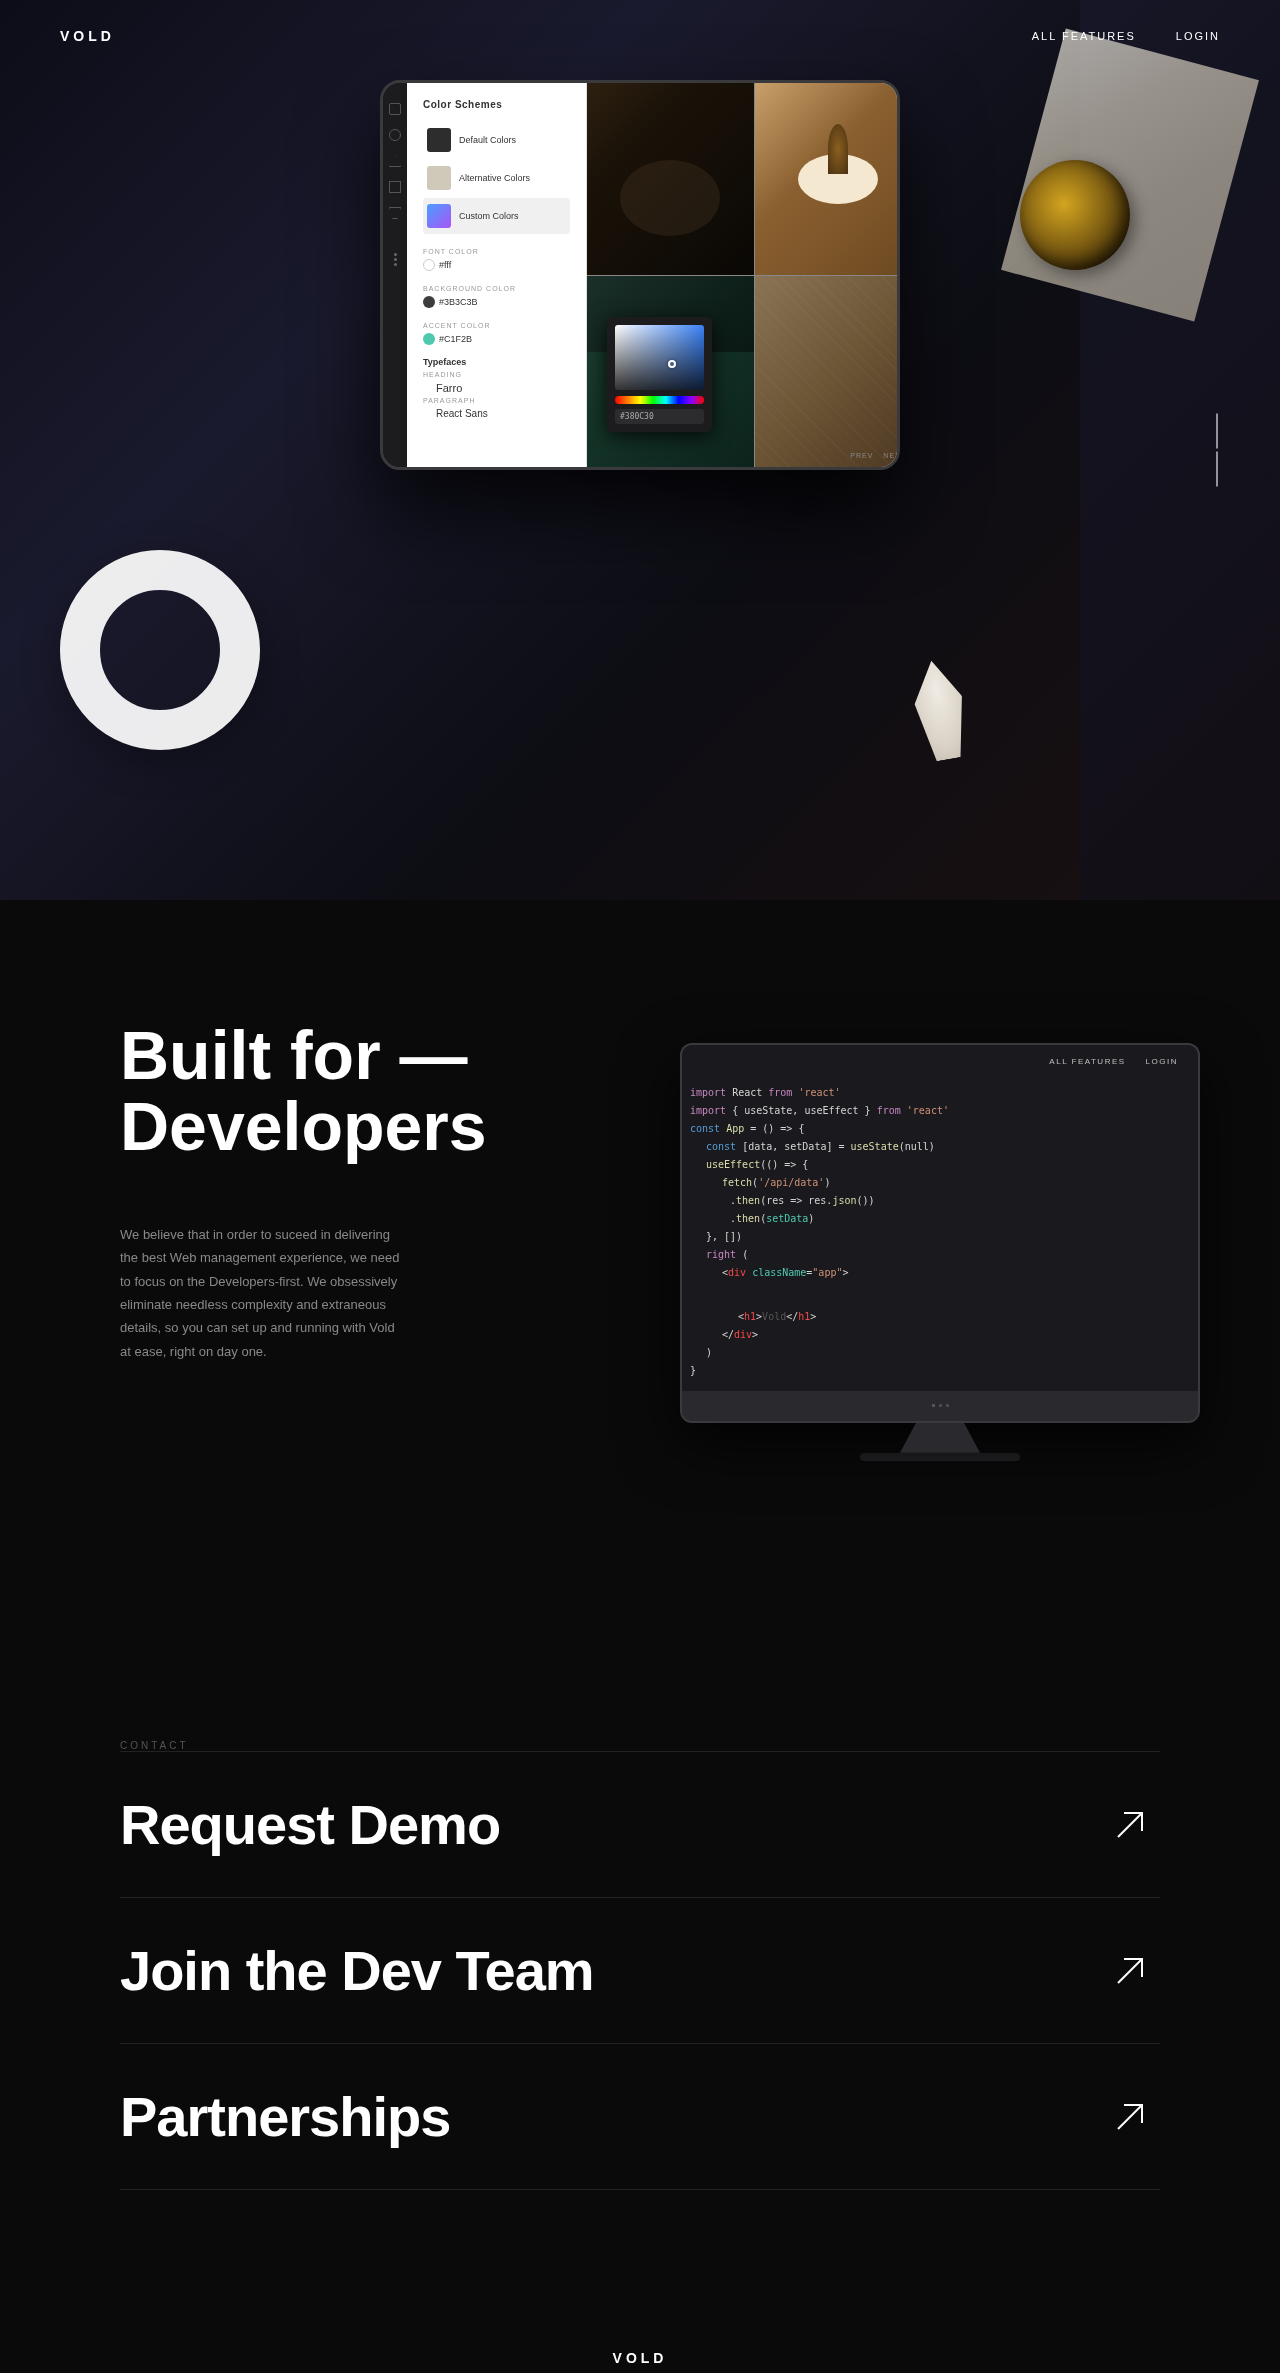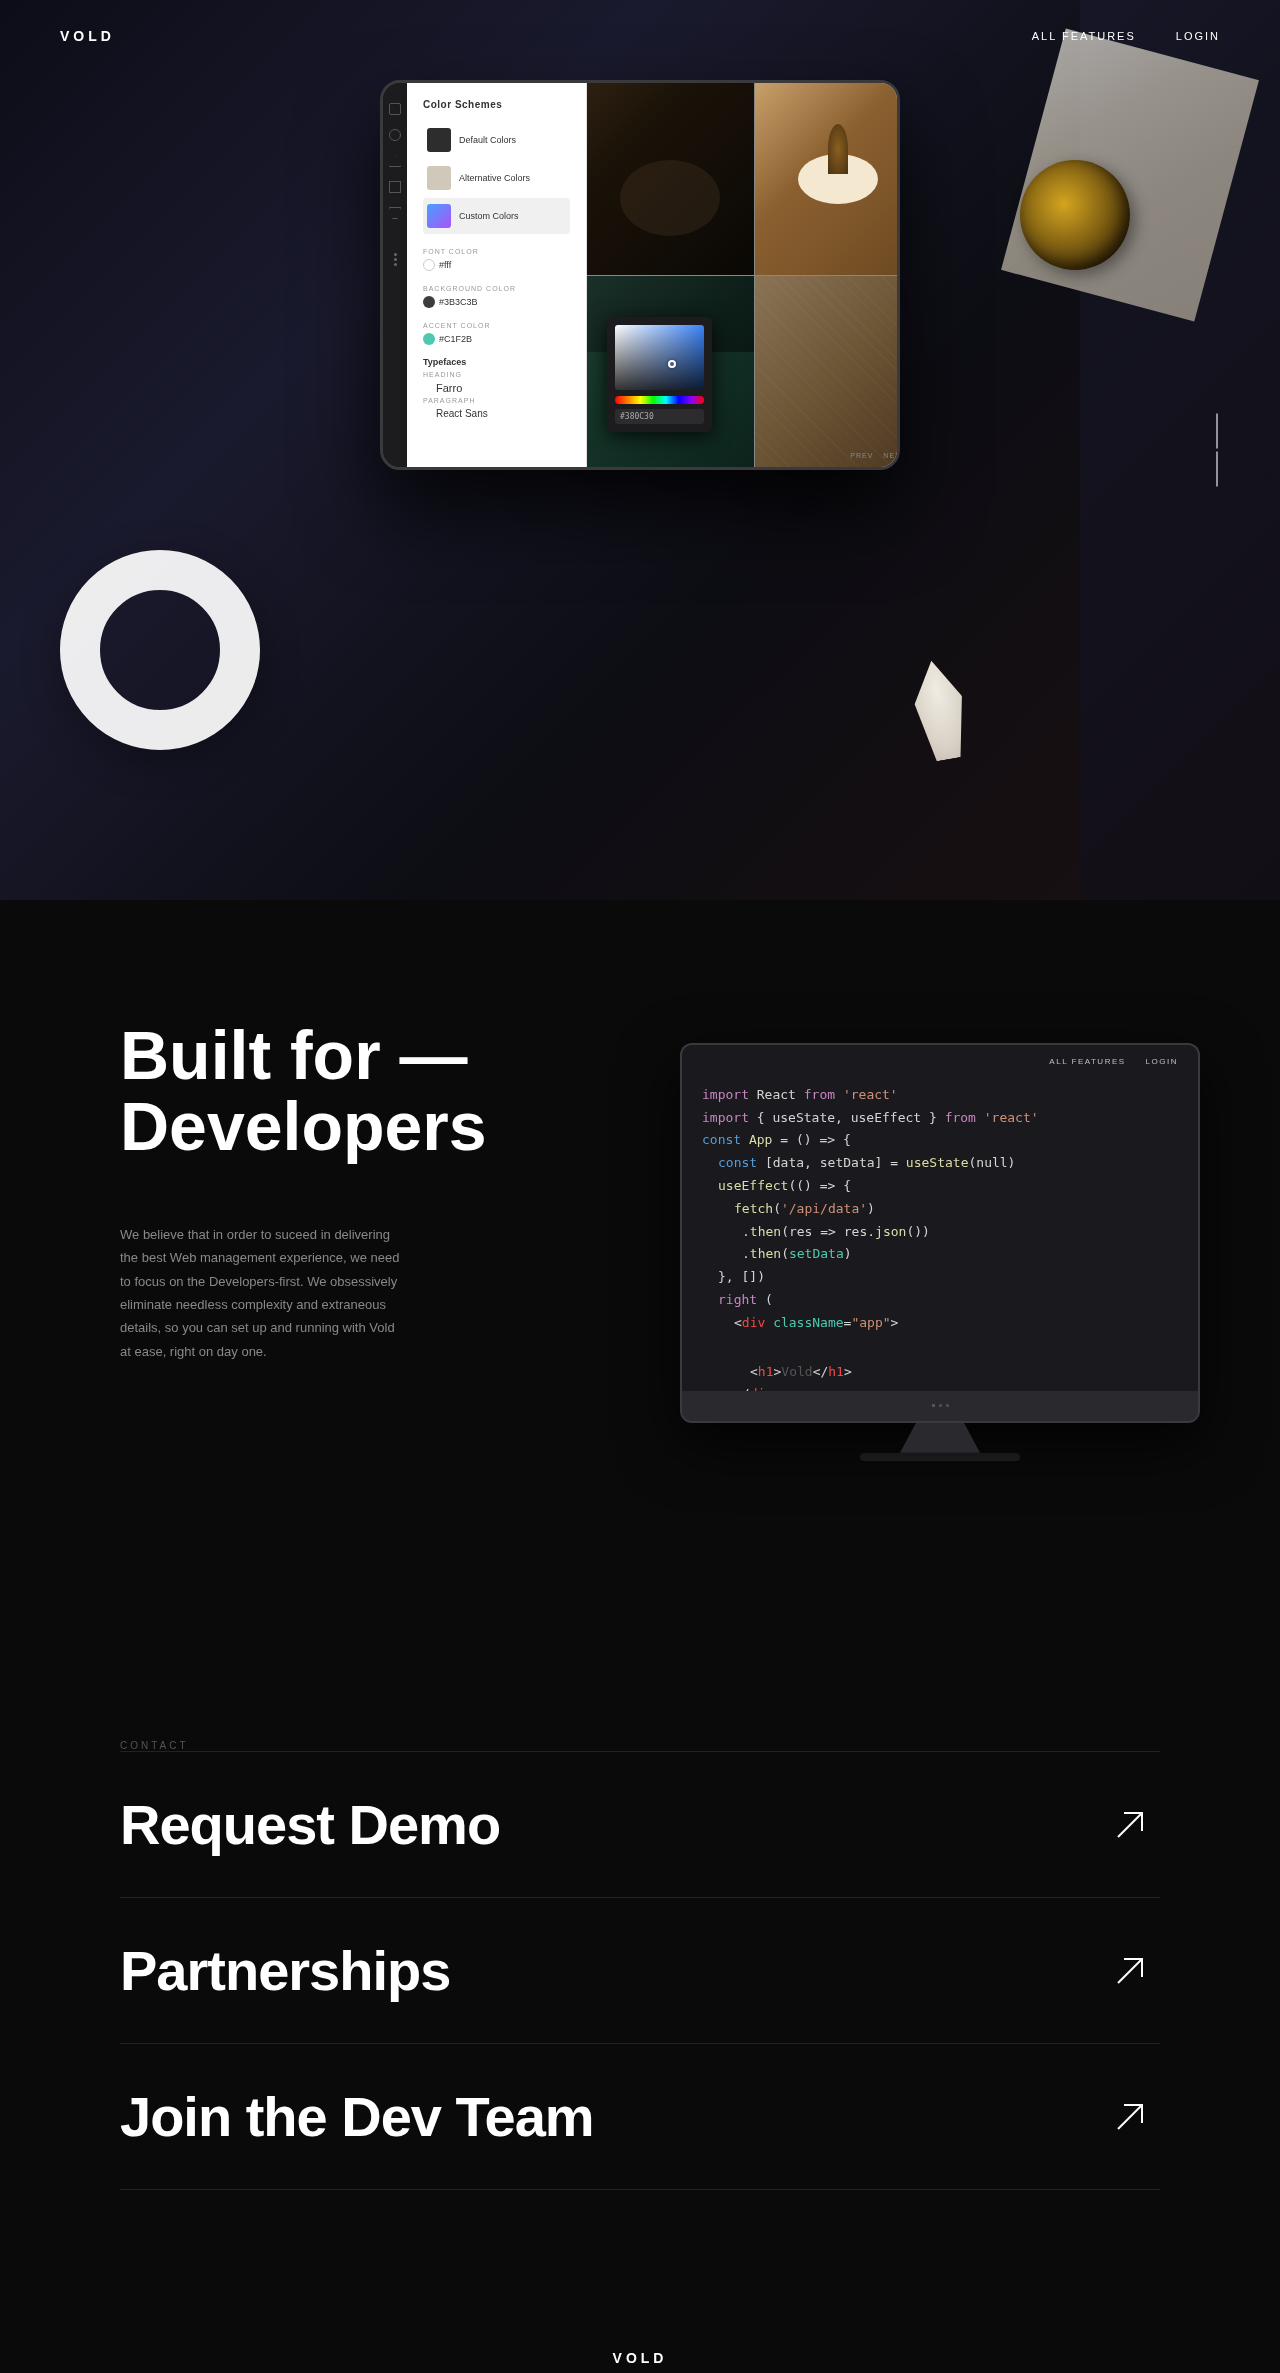--- a/index.html
+++ b/index.html
@@ -273,23 +273,23 @@
       gap: 20px;
     }
 
     .monitor-nav-link {
       font-size: 8px;
       letter-spacing: 1.5px;
       color: rgba(255,255,255,0.7);
     }
 
     .code-display {
-      padding: 40px 20px;
+      padding: 40px 8px;
       font-family: monospace;
-      font-size: 13px;
+      font-size: 10px;
       line-height: 1.6;
     }
 
     .code-line { margin-bottom: 2px; }
     .code-green { color: #4ec9b0; }
     .code-blue { color: #569cd6; }
     .code-orange { color: #ce9178; }
     .code-yellow { color: #dcdcaa; }
     .code-white { color: #d4d4d4; }
     .code-purple { color: #c586c0; }
@@ -610,38 +610,38 @@
       <span class="cta-title">Request Demo</span>
       <div class="cta-arrow">
         <svg class="arrow-svg" viewBox="0 0 40 40" fill="none" xmlns="http://www.w3.org/2000/svg">
           <line x1="8" y1="32" x2="32" y2="8" stroke="white" stroke-width="2"></line>
           <polyline points="14,8 32,8 32,26" stroke="white" stroke-width="2" fill="none"></polyline>
         </svg>
       </div>
     </div>
 
     <div class="cta-item">
+      <span class="cta-title">Join the Dev Team</span>
+      <div class="cta-arrow">
+        <svg class="arrow-svg" viewBox="0 0 40 40" fill="none" xmlns="http://www.w3.org/2000/svg">
+          <line x1="8" y1="32" x2="32" y2="8" stroke="white" stroke-width="2"></line>
+          <polyline points="14,8 32,8 32,26" stroke="white" stroke-width="2" fill="none"></polyline>
+        </svg>
+      </div>
+    </div>
+
+    <div class="cta-item">
       <span class="cta-title">Partnerships</span>
       <div class="cta-arrow">
         <svg class="arrow-svg" viewBox="0 0 40 40" fill="none" xmlns="http://www.w3.org/2000/svg">
           <line x1="8" y1="32" x2="32" y2="8" stroke="white" stroke-width="2"></line>
           <polyline points="14,8 32,8 32,26" stroke="white" stroke-width="2" fill="none"></polyline>
         </svg>
       </div>
     </div>
-
-    <div class="cta-item">
-      <span class="cta-title">Join the Dev Team</span>
-      <div class="cta-arrow">
-        <svg class="arrow-svg" viewBox="0 0 40 40" fill="none" xmlns="http://www.w3.org/2000/svg">
-          <line x1="8" y1="32" x2="32" y2="8" stroke="white" stroke-width="2"></line>
-          <polyline points="14,8 32,8 32,26" stroke="white" stroke-width="2" fill="none"></polyline>
-        </svg>
-      </div>
-    </div>
   </section>
 
   <footer class="footer">
     <div class="footer-logo">VOLD</div>
 
   </footer>
 
 </div>
 
 </body></html>

